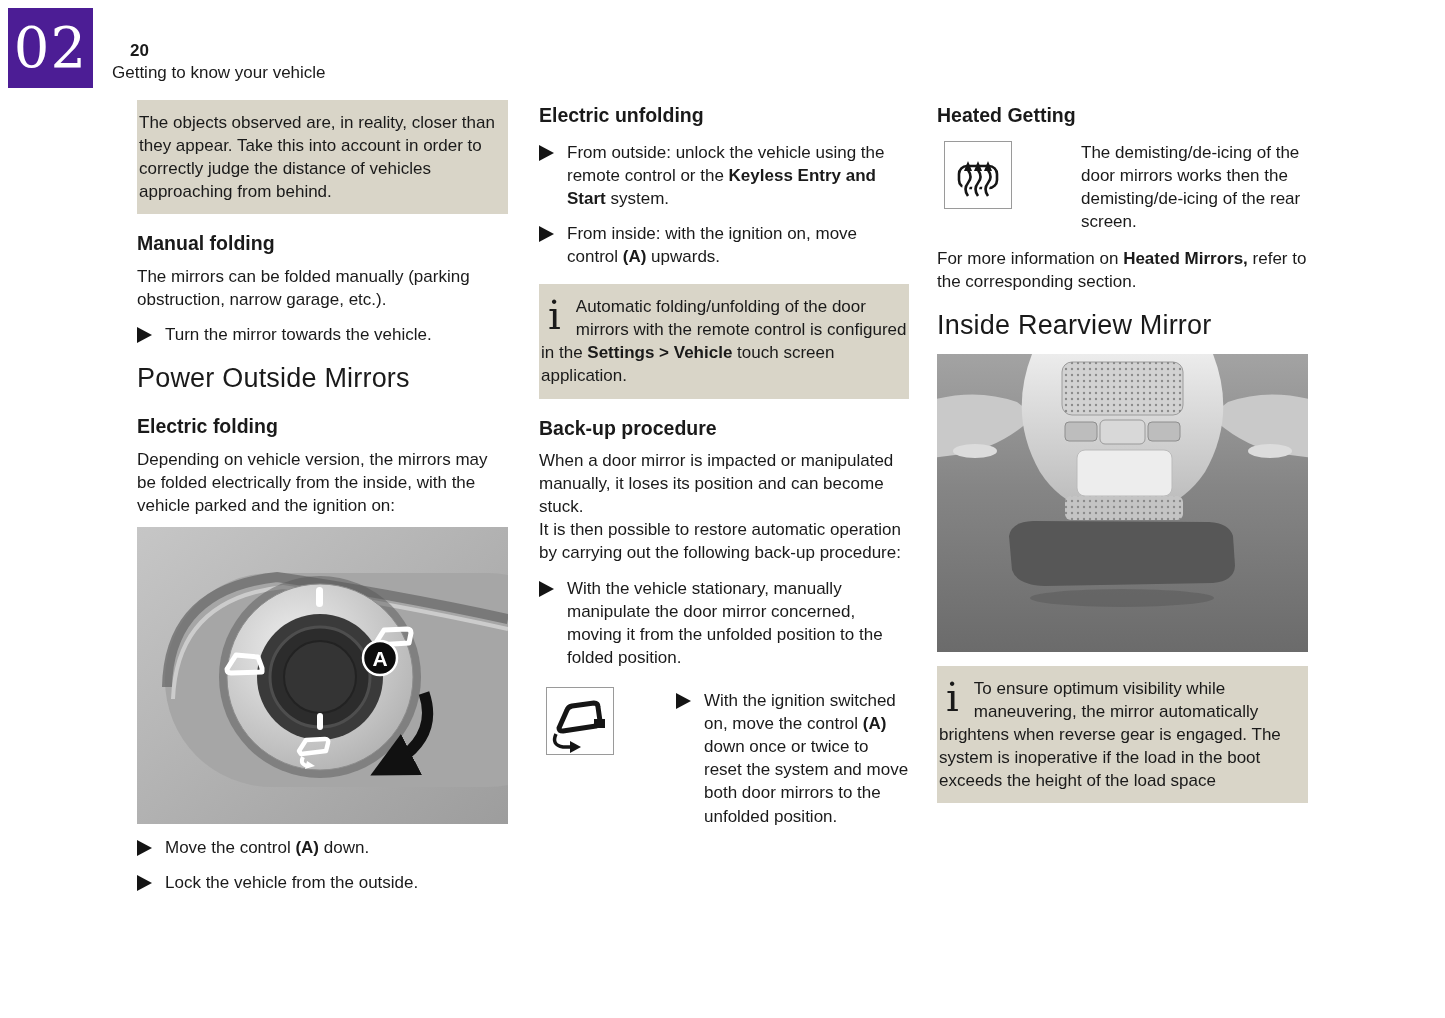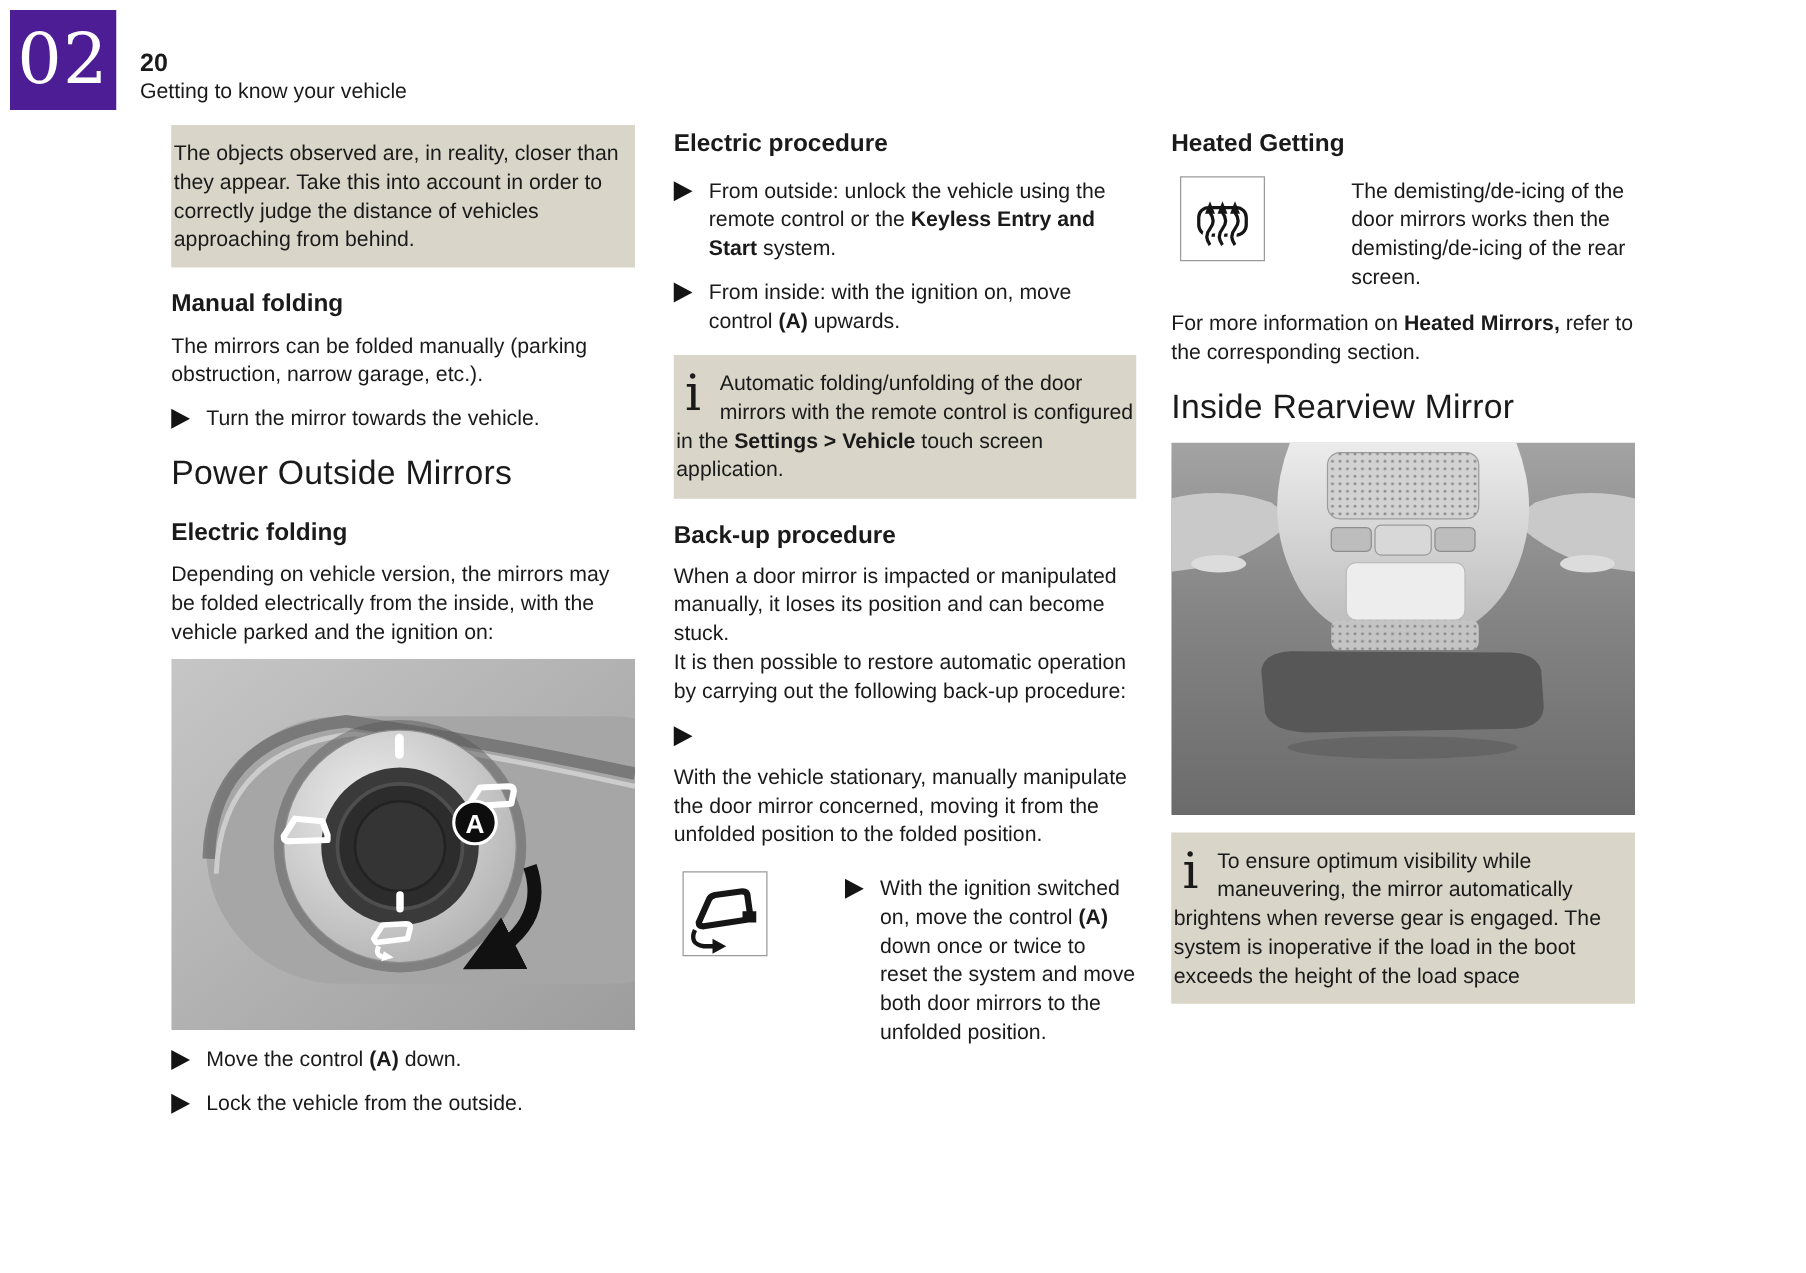--- a/index.html
+++ b/index.html
@@ -10,21 +10,21 @@
   
   .chapter-box{
     position:absolute;left:8px;top:8px;width:85px;height:80px;
     background:#4c1d95;display:flex;align-items:center;justify-content:center;
   }
   .chapter-box .num{
     font-family:"DejaVu Serif",serif;font-size:56px;color:#ffffff;line-height:1;
     letter-spacing:1px;
   }
   .page-head{position:absolute;left:112px;top:40px;line-height:22px;}
-  .page-head .pageno{font-weight:bold;font-size:20px;}
+  .page-head .pageno{font-weight:bold;font-size:17px;margin-left:18px;}
   .page-head .section{font-size:17px;}
 
   .col{position:absolute;top:100px;width:371px;font-size:17px;line-height:1.36;}
   #col1{left:137px;}
   #col2{left:539px;width:370px;}
   #col3{left:937px;}
 
   h2{font-size:27px;font-weight:500;margin:14px 0 6px;letter-spacing:.2px;}
   h3{font-size:19.5px;font-weight:bold;margin:16px 0 8px;}
   .col > h3:first-child{margin-top:2px;}
@@ -139,40 +139,40 @@
     <span class="btext">Move the control <b>(A)</b> down.</span>
   </div>
   <div class="bullet">
     <span class="tri"></span>
     <span class="btext">Lock the vehicle from the outside.</span>
   </div>
 </div>
 
 <div class="col" id="col2">
 
-  <h3>Electric procedure</h3>
+  <h3>Electric unfolding</h3>
   <div class="bullet">
     <span class="tri"></span>
     <span class="btext">From outside: unlock the vehicle using the remote control or the <b>Keyless Entry and Start</b> system.</span>
   </div>
   <div class="bullet">
     <span class="tri"></span>
     <span class="btext">From inside: with the ignition on, move control <b>(A)</b> upwards.</span>
   </div>
 
   <div class="box" style="margin-top:16px;">
     <span class="i-glyph">i</span>
     <span>Automatic folding/unfolding of the door mirrors with the remote control is configured in the <b>Settings &gt; Vehicle</b> touch screen application.</span>
   </div>
 
   <h3>Back-up procedure</h3>
   <p style="margin-bottom:0;">When a door mirror is impacted or manipulated manually, it loses its position and can become stuck.</p>
   <p>It is then possible to restore automatic operation by carrying out the following back-up procedure:</p>
 
-  <div class="bullet" style="flex-direction:column;">
+  <div class="bullet" style="">
     <span class="tri"></span>
     <span class="btext">With the vehicle stationary, manually manipulate the door mirror concerned, moving it from the unfolded position to the folded position.</span>
   </div>
 
   <div class="iconrow" style="margin-top:18px;">
     <div class="iconbox">
       <svg width="66" height="66" viewBox="0 0 66 66">
         <path d="M12 40 L20 22 Q21 19 25 18 L47 15 Q51 15 51 19 L53 33 Q53 37 49 38 L16 43 Q12 43 12 40 Z" fill="#fff" stroke="#151515" stroke-width="5" stroke-linejoin="round"></path>
         <rect x="47" y="31" width="11" height="9" fill="#151515"></rect>
         <path d="M9 46 Q4 57 16 59 L24 59" fill="none" stroke="#151515" stroke-width="3.5"></path>

